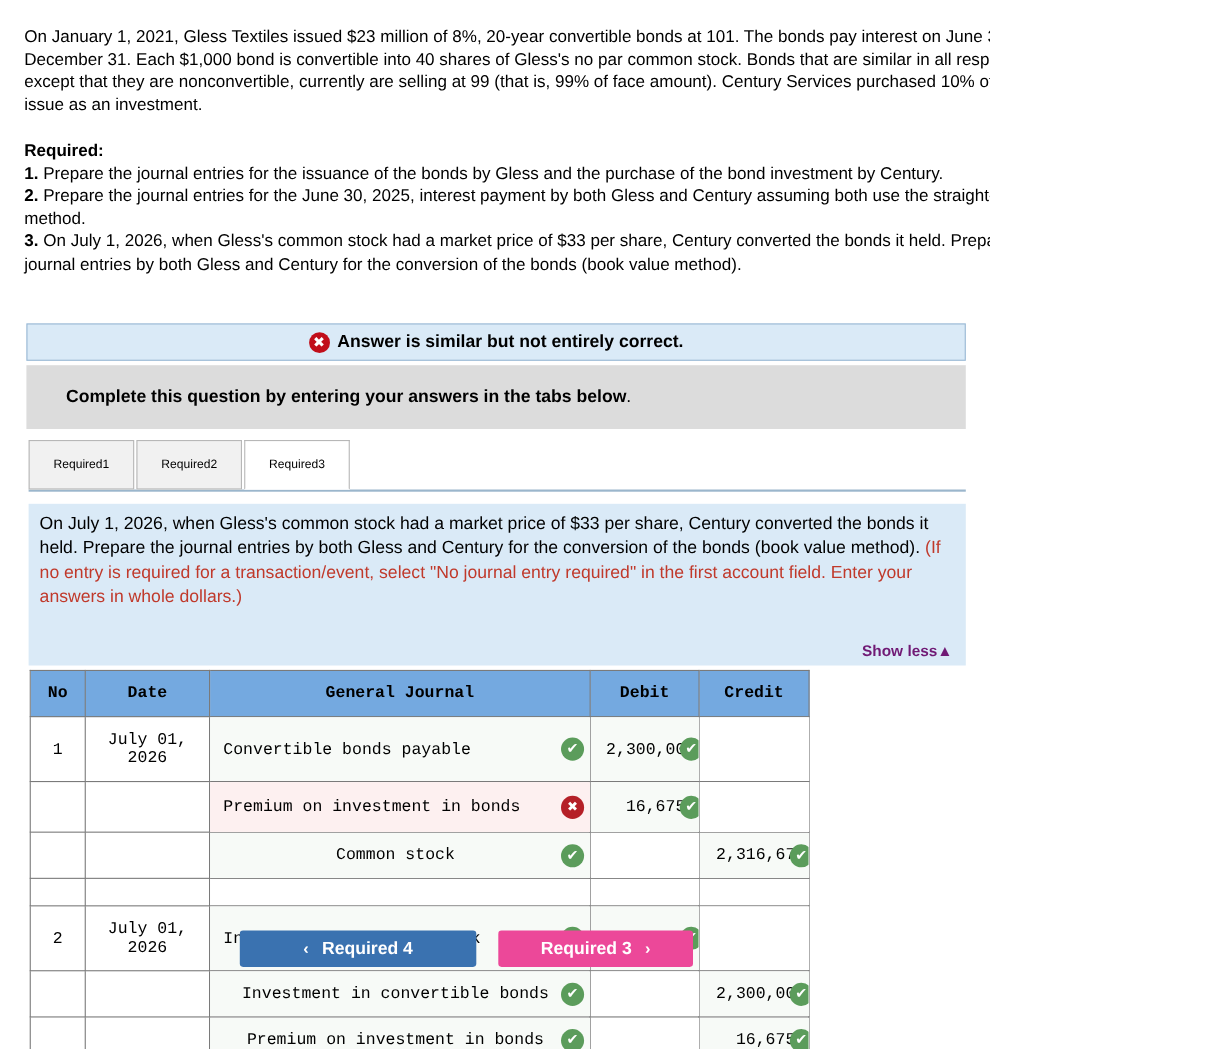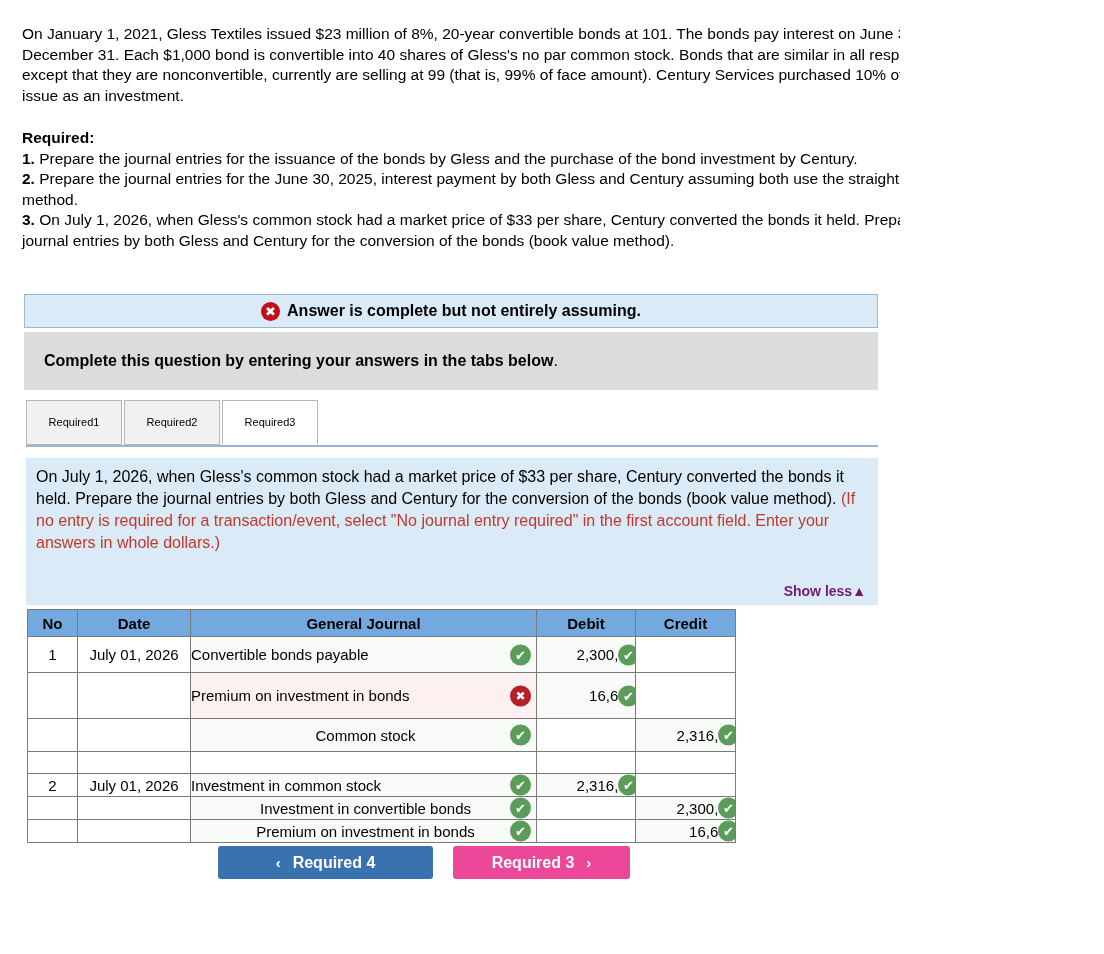--- a/index.html
+++ b/index.html
@@ -80,21 +80,21 @@
   .instruction-bar {
     position: absolute;
     left: 24px;
     top: 332px;
     width: 854px;
     height: 58px;
     background: #dcdcdc;
     box-sizing: border-box;
     display: flex;
     align-items: center;
-    padding-left: 20px;
+    padding-left: 36px;
     font-weight: bold;
     font-size: 16px;
   }
   .instruction-bar .tail { font-weight: normal; }
 
   
   .tabs {
     position: absolute;
     left: 26px;
     top: 400px;
@@ -157,22 +157,23 @@
   .journal {
     position: absolute;
     left: 27px;
     top: 609px;
     border-collapse: collapse;
     table-layout: fixed;
     font-size: 15px;
   }
   .journal th, .journal td {
     border: 1px solid #7a7a7a;
-    padding: 0;
-    box-sizing: border-box;
+    padding: 12px;
+    box-sizing: border-box;
+    font-family: Liberation Mono, monospace;
   }
   .journal th {
     background: #74a9e0;
     font-weight: bold;
     height: 27px;
     font-size: 15px;
     text-align: center;
   }
   .col-no     { width: 50px; }
   .col-date   { width: 113px; }
@@ -287,21 +288,21 @@
 
   <div class="required-block">
     <p><span class="lbl">Required:</span></p>
     <p><span class="lbl">1.</span> <span>Prepare the journal entries for the issuance of the bonds by Gless and the purchase of the bond investment by Century.</span></p>
     <p><span class="lbl">2.</span> <span>Prepare the journal entries for the June 30, 2025, interest payment by both Gless and Century assuming both use the straight-line method.</span></p>
     <p><span class="lbl">3.</span> <span>On July 1, 2026, when Gless's common stock had a market price of $33 per share, Century converted the bonds it held. Prepare the journal entries by both Gless and Century for the conversion of the bonds (book value method).</span></p>
   </div>
 
   <div class="status-banner">
     <span class="x-badge">✖</span>
-    <span>Answer is complete but not entirely assuming.</span>
+    <span>Answer is similar but not entirely correct.</span>
   </div>
 
   <div class="instruction-bar">
     <span>Complete this question by entering your answers in the tabs below</span>
       <span class="tail">.</span>
   </div>
 
   <div class="tabs">
     <div class="tab">
       <span>Required</span>

